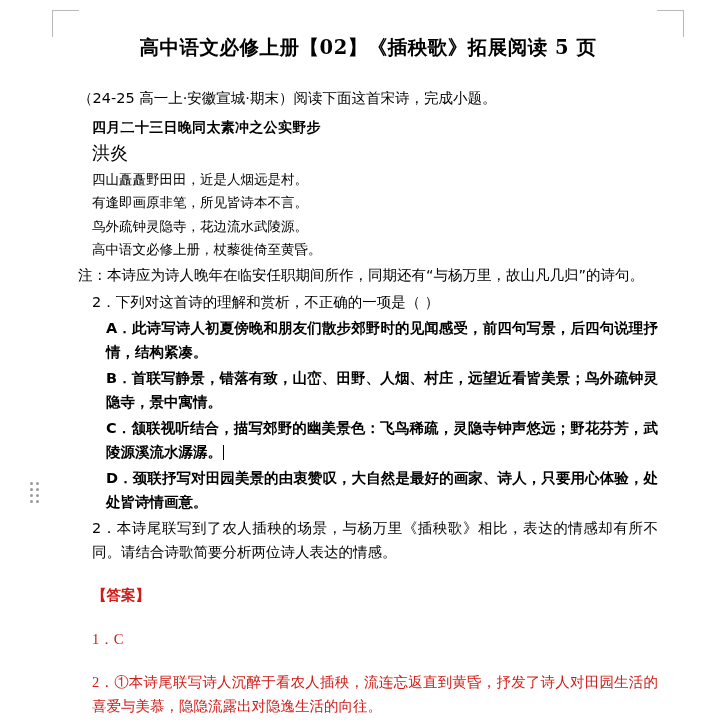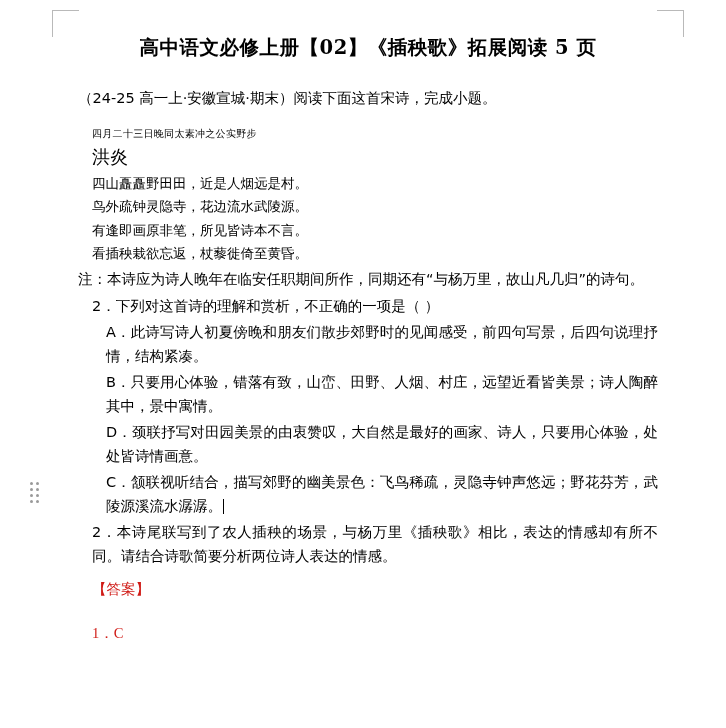--- a/index.html
+++ b/index.html
@@ -66,43 +66,43 @@
   }
   p {
     margin: 0 0 3px 0;
     font-size: 14.5px;
     line-height: 1.62;
     text-align: justify;
   }
   .p-lead { margin-bottom: 4px; margin-top: 13px; }
   .poem-title {
     font-family: "DejaVu Serif", "Liberation Serif", serif;
-    font-weight: normal;
-    font-size: 10px;
-    margin: 16px 0 4px 14px;
+    font-weight: bold;
+    font-size: 14px;
+    margin: 8px 0 4px 14px;
     letter-spacing: 0.3px;
   }
   .poem-author {
     font-family: "DejaVu Serif", "Liberation Serif", serif;
     font-size: 18px;
     margin: 0 0 3px 14px;
   }
   .poem-line {
     font-family: "DejaVu Serif", "Liberation Serif", serif;
     font-size: 13.5px;
     line-height: 1.66;
     margin: 0 0 1px 14px;
   }
   .note { margin-top: 4px; }
   .q-item { margin-top: 3px; padding-left: 14px; }
-  .opt { padding-left: 28px; }
+  .opt { padding-left: 28px; font-weight: bold; }
   .answer-head {
     color: #d01b16;
-    font-weight: normal;
-    margin-top: 10px;
+    font-weight: bold;
+    margin-top: 20px;
     padding-left: 14px;
   }
   .red {
     color: #d01b16;
   }
   .red-item { padding-left: 14px; margin-top: 20px; font-family: Liberation Serif, serif; }
   .caret {
     display: inline-block;
     width: 1px;
     height: 15px;
@@ -132,31 +132,32 @@
 
   <div class="content">
 
     <div class="doc-title">高中语文必修上册【02】《插秧歌》拓展阅读 5 页</div>
 
     <p class="p-lead">（24-25 高一上·安徽宣城·期末）阅读下面这首宋诗，完成小题。</p>
 
     <div class="poem-title">四月二十三日晚同太素冲之公实野步</div>
     <div class="poem-author">洪炎</div>
     <div class="poem-line">四山矗矗野田田，近是人烟远是村。</div>
+    <div class="poem-line">有逢即画原非笔，所见皆诗本不言。</div>
     <div class="poem-line">鸟外疏钟灵隐寺，花边流水武陵源。</div>
-    <div class="poem-line">有逢即画原非笔，所见皆诗本不言。</div>
-    <div class="poem-line">看插秧栽欲忘返，杖藜徙倚至黄昏。</div>
+    <div class="poem-line">高中语文必修上册，杖藜徙倚至黄昏。</div>
 
     <p class="note">注：本诗应为诗人晚年在临安任职期间所作，同期还有“与杨万里，故山凡几归”的诗句。</p>
 
     <p class="q-item">2．下列对这首诗的理解和赏析，不正确的一项是（                  ）</p>
     <p class="opt">A．此诗写诗人初夏傍晚和朋友们散步郊野时的见闻感受，前四句写景，后四句说理抒情，结构紧凑。</p>
-    <p class="opt">B．只要用心体验，错落有致，山峦、田野、人烟、村庄，远望近看皆美景；诗人陶醉其中，景中寓情。</p>
+    <p class="opt">B．首联写静景，错落有致，山峦、田野、人烟、村庄，远望近看皆美景；鸟外疏钟灵隐寺，景中寓情。</p>
+    <p class="opt"><span>C．颔联视听结合，描写郊野的幽美景色：飞鸟稀疏，灵隐寺钟声悠远；野花芬芳，武陵源溪流水潺潺。</span><span class="caret"></span></p>
     <p class="opt">D．颈联抒写对田园美景的由衷赞叹，大自然是最好的画家、诗人，只要用心体验，处处皆诗情画意。</p>
-    <p class="opt"><span>C．颔联视听结合，描写郊野的幽美景色：飞鸟稀疏，灵隐寺钟声悠远；野花芬芳，武陵源溪流水潺潺。</span><span class="caret"></span></p>
 
     <p class="q-item">2．本诗尾联写到了农人插秧的场景，与杨万里《插秧歌》相比，表达的情感却有所不同。请结合诗歌简要分析两位诗人表达的情感。</p>
 
     <p class="answer-head">【答案】</p>
     <p class="red red-item">1．C</p>
+    <p class="red red-item">2．①本诗尾联写诗人沉醉于看农人插秧，流连忘返直到黄昏，抒发了诗人对田园生活的喜爱与美慕，隐隐流露出对隐逸生活的向往。</p>
 
   </div>
 </div>
 
 </body></html>

